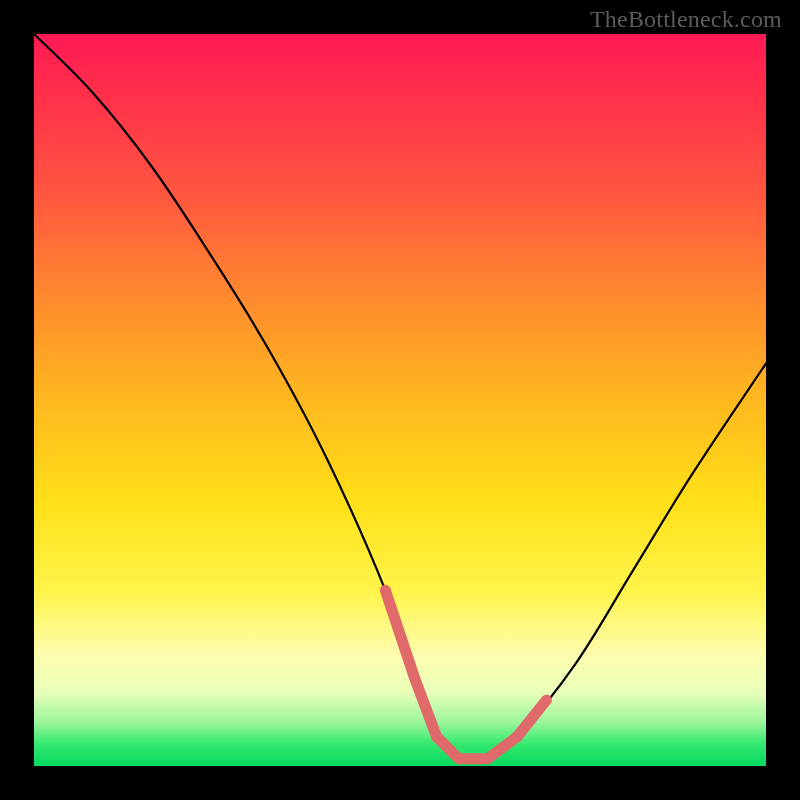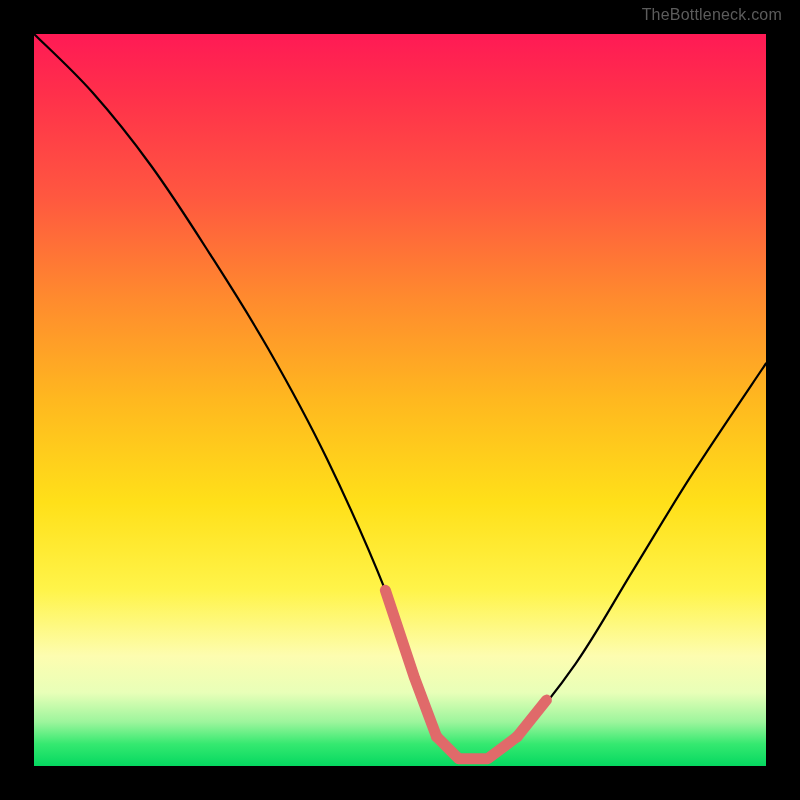--- a/index.html
+++ b/index.html
@@ -45,24 +45,25 @@
     left: 0;
     top: 0;
     width: 732px;
     height: 732px;
   }
   .watermark {
     position: absolute;
     top: 6px;
     right: 18px;
     color: #5c5c5c;
-    font-size: 16px;
+    font-size: 24px;
     font-weight: 500;
     letter-spacing: 0.2px;
     user-select: none;
+    font-family: Liberation Serif, serif;
   }
 </style>
 </head>
 <body>
 
 <div class="frame">
   <div class="plot-area">
     <svg class="plot-svg" viewBox="0 0 732 732" preserveAspectRatio="none">
       <path id="curve-path" fill="none" stroke="#000" stroke-width="2.2" stroke-linejoin="round" stroke-linecap="round" d="M 0 0 C 10.5408 10.54079999999999 37.4784 34.843199999999946 58.56 58.559999999999945 C 79.64160000000001 82.27679999999995 96.0384 102.77279999999998 117.12 131.76 C 138.2016 160.7472 154.5984 186.66000000000003 175.68 219.60000000000002 C 196.76160000000002 252.54000000000002 213.1584 277.8672 234.24 314.76000000000005 C 255.32160000000002 351.65280000000007 271.71840000000003 381.0792 292.8 424.56 C 313.8816 468.0408 335.5488 516.7919999999999 351.36 556.3199999999999 C 367.1712 595.848 371.41679999999997 617.808 380.64 644.16 C 389.8632 670.512 394.69440000000003 688.2264 402.6 702.72 C 410.5056 717.2136 415.3367999999999 720.7271999999999 424.55999999999995 724.68 C 433.78319999999997 728.6328 443.2992 728.6328 453.84 724.68 C 464.38079999999997 720.7271999999999 467.3088 719.8488 483.12 702.72 C 498.9312 685.5912000000001 520.5984 659.8248 541.68 629.52 C 562.7615999999999 599.2152 579.1584 568.6176 600.24 534.36 C 621.3216 500.1024 635.0832 476.0928 658.8000000000001 439.2 C 682.5168000000001 402.30719999999997 718.8240000000001 349.164 732 329.4"></path>
       <g id="highlight-group">

